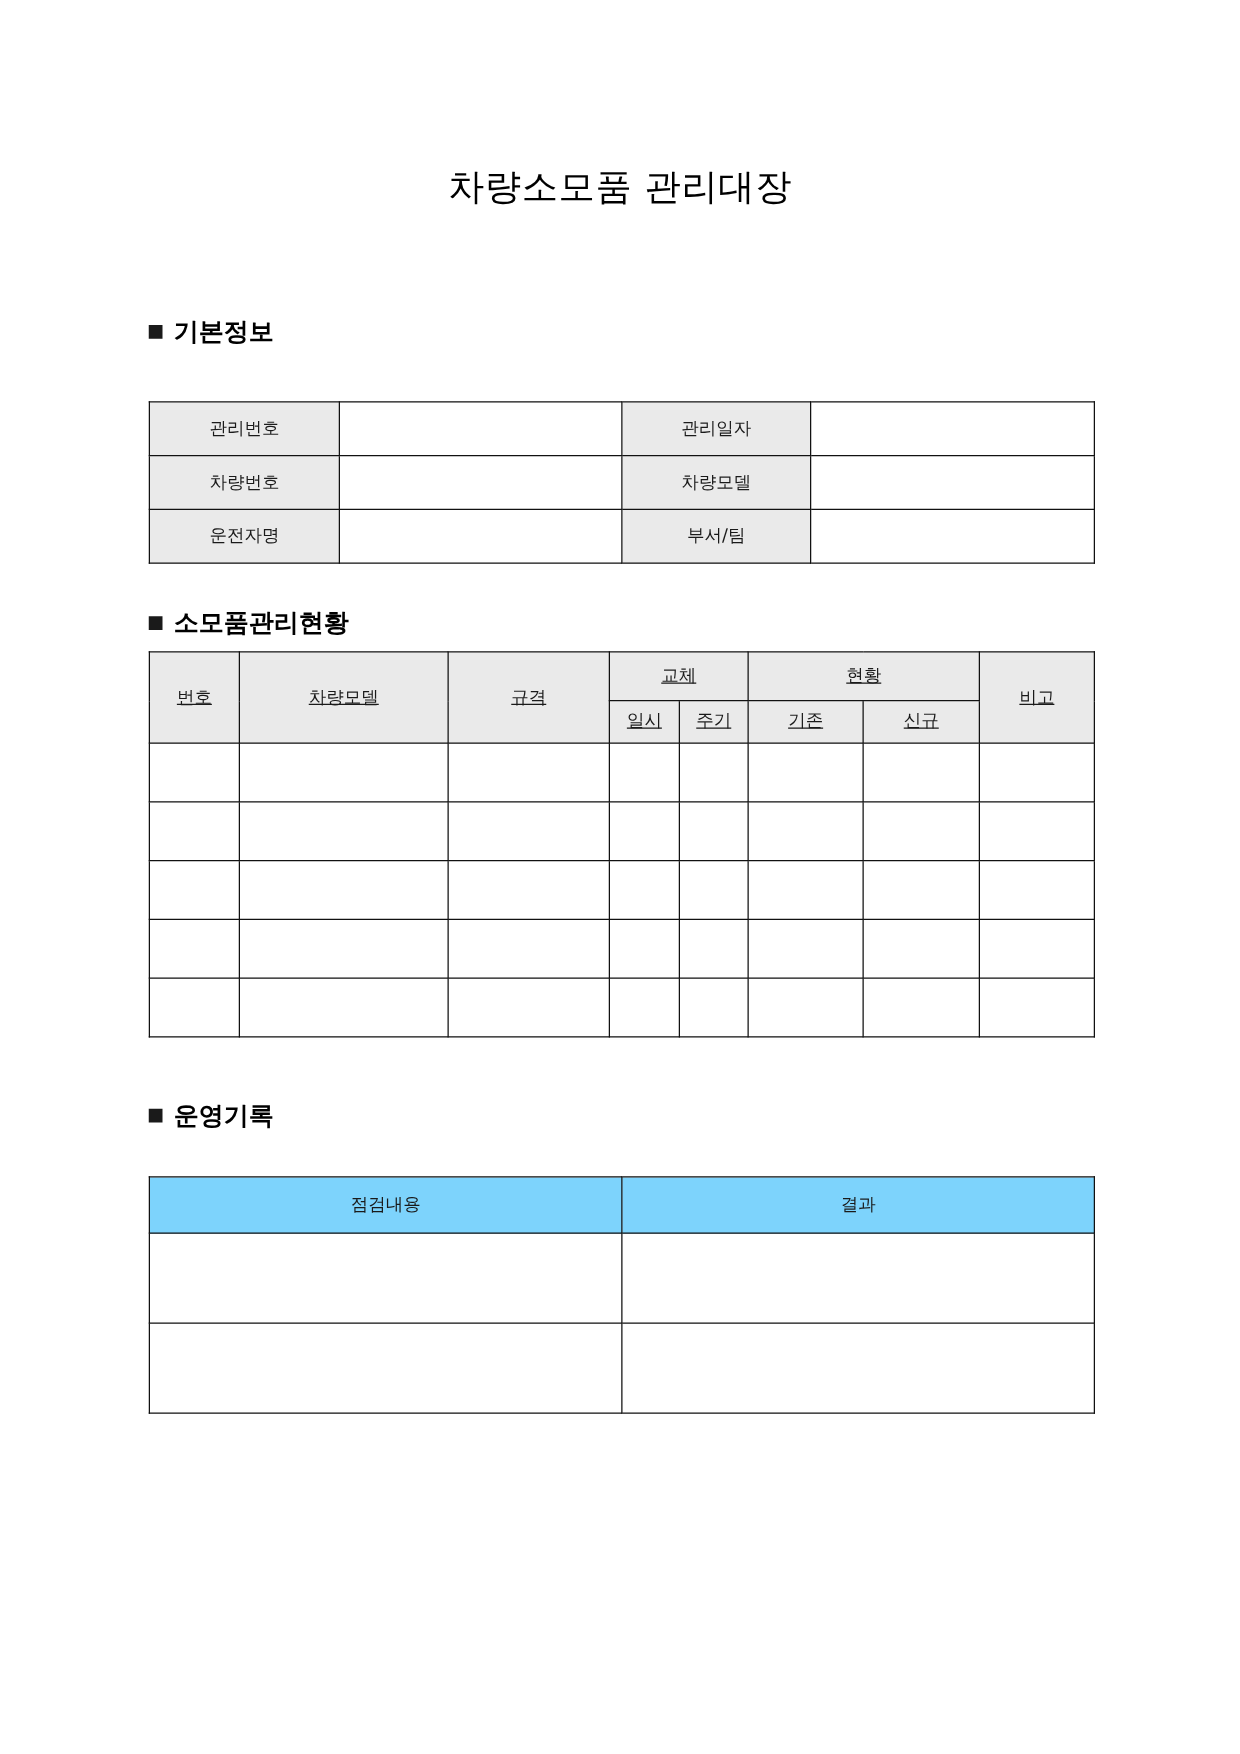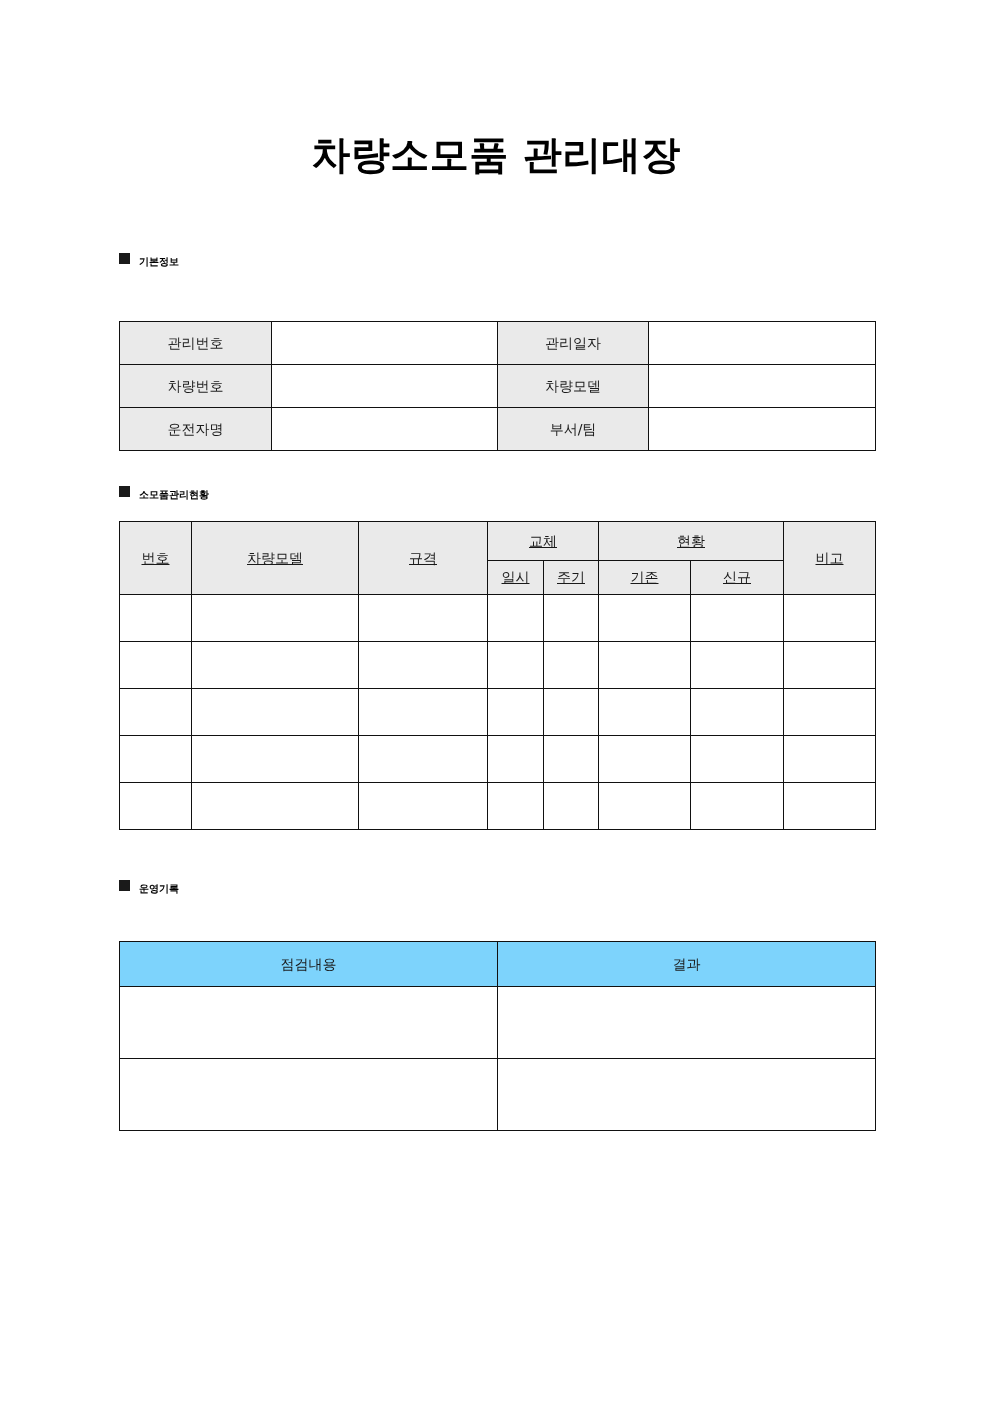--- a/index.html
+++ b/index.html
@@ -22,32 +22,32 @@
     padding: 0;
   }
 
   
   .doc-title {
     position: absolute;
     top: 131px;
     left: 0;
     width: 992px;
     text-align: center;
-    font-size: 39px;
-    font-weight: bold;
+    font-size: 29px;
+    font-weight: normal;
     letter-spacing: 0.5px;
     color: #000000;
     line-height: 1.25;
   }
 
   
   .section-head {
     position: absolute;
     left: 119px;
-    font-size: 10px;
+    font-size: 20px;
     font-weight: bold;
     color: #000000;
     white-space: nowrap;
     line-height: 1.2;
   }
   .section-head .bullet {
     display: inline-block;
     width: 11px;
     height: 11px;
     background: #1a1a1a;

